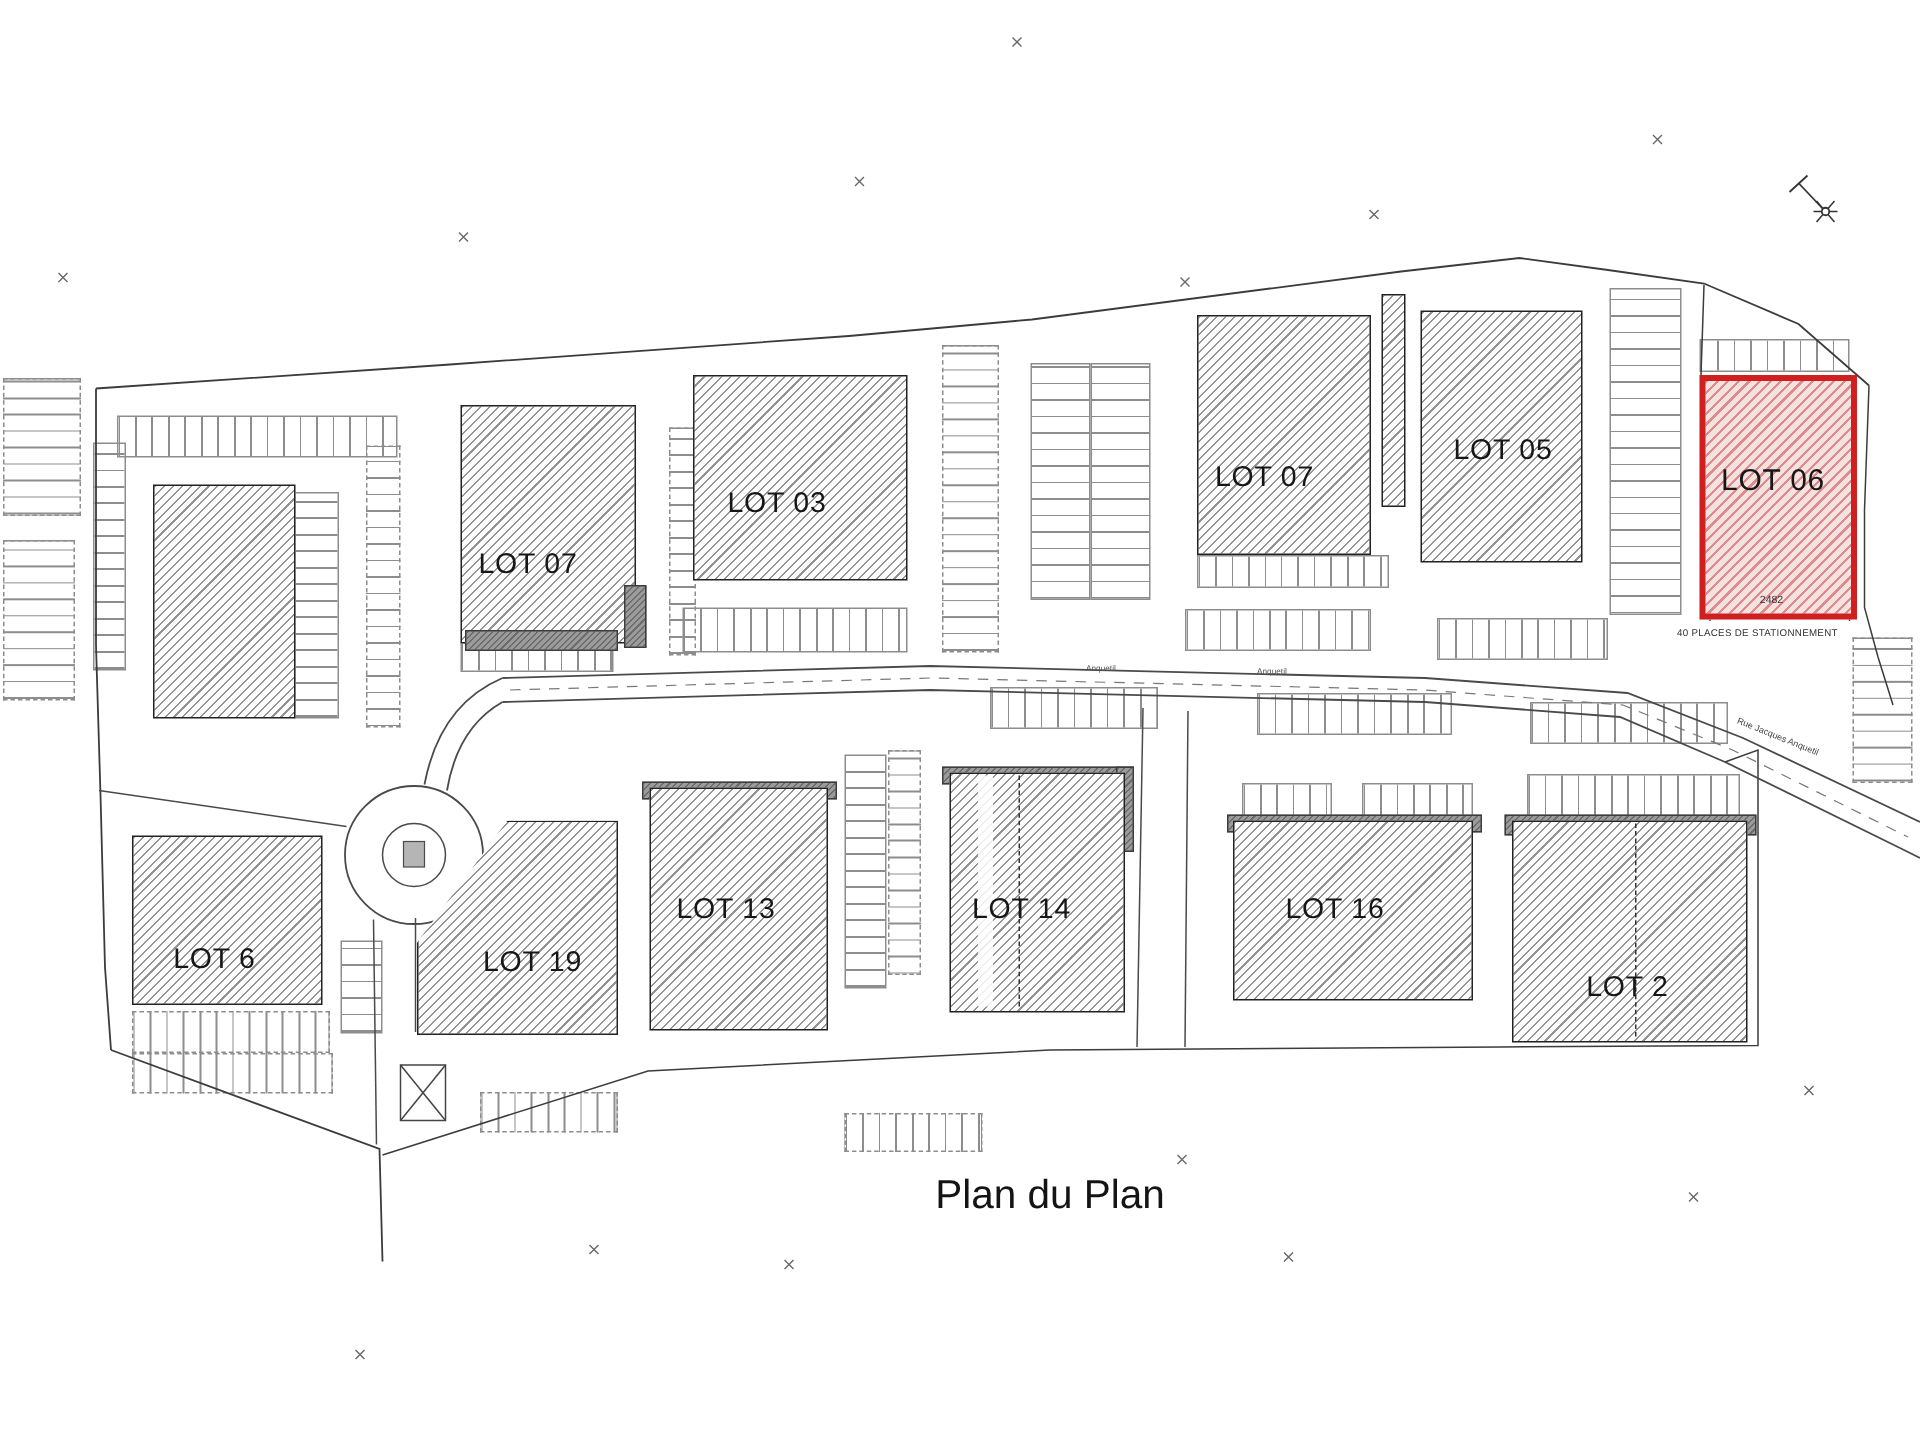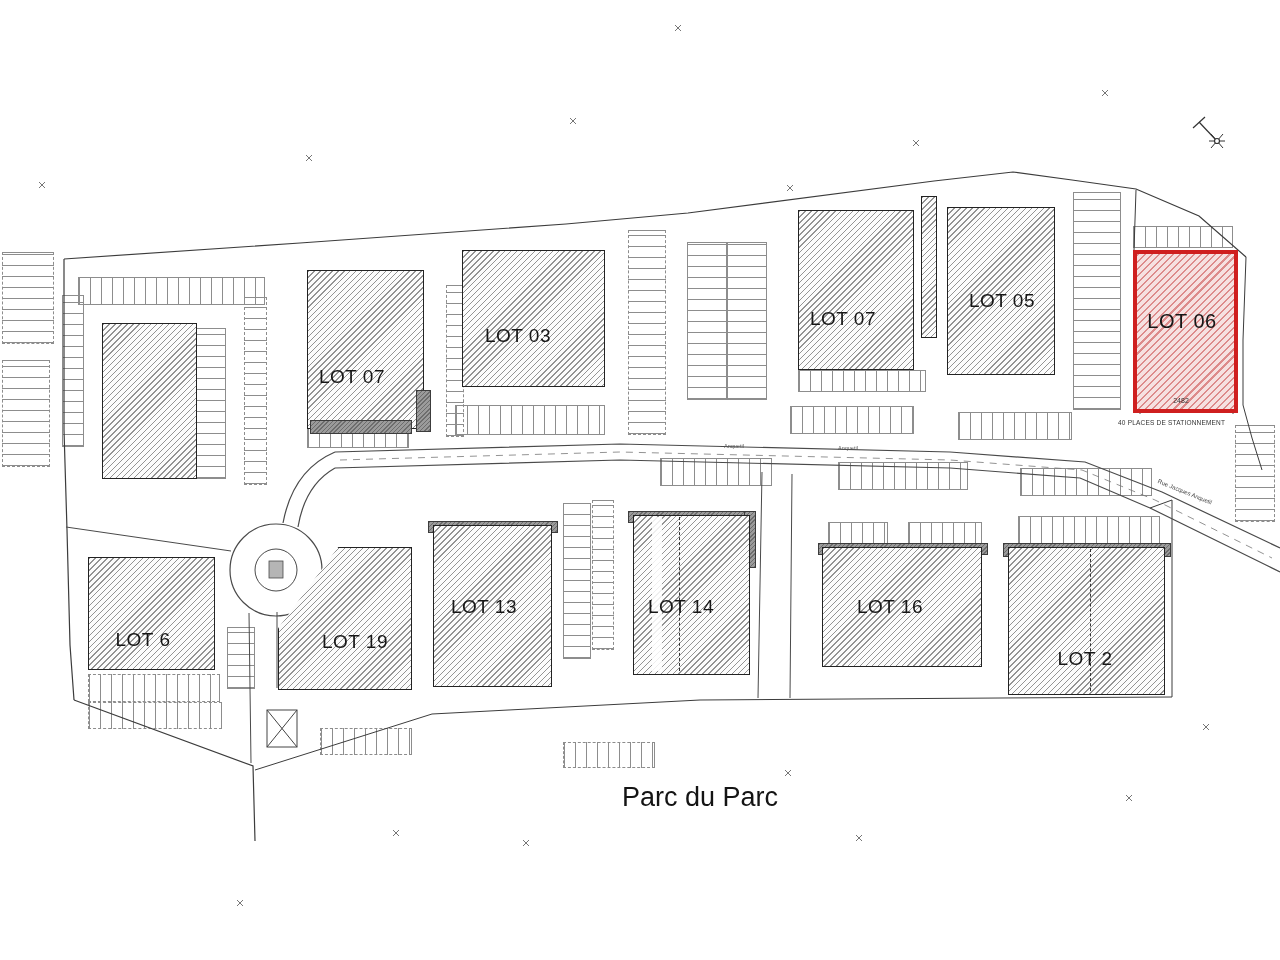--- a/index.html
+++ b/index.html
@@ -210,21 +210,21 @@
   <div class="lot-label" style="left:843px;top:319px;">LOT 07</div>
   <div class="lot-label" style="left:1002px;top:301px;">LOT 05</div>
   <div class="lot-label big" style="left:1182px;top:321px;">LOT 06</div>
   <div class="lot-label" style="left:1085px;top:659px;">LOT 2</div>
   <div class="lot-label" style="left:890px;top:607px;">LOT 16</div>
   <div class="lot-label" style="left:681px;top:607px;">LOT 14</div>
   <div class="lot-label" style="left:484px;top:607px;">LOT 13</div>
   <div class="lot-label" style="left:355px;top:642px;">LOT 19</div>
   <div class="lot-label" style="left:143px;top:640px;">LOT 6</div>
 
-  <div class="map-title" style="left:700px;top:797px;">Parc du Parc</div>
+  <div class="map-title" style="left:700px;top:797px;">Plan du Plan</div>
 
   <div class="micro dim-text" style="left:1181px;top:404px;">2482</div>
   <div class="micro note-text" style="left:1118px;top:419px;">40 PLACES DE STATIONNEMENT</div>
   <div class="micro street" style="left:724px;top:443px;">Anquetil</div>
   <div class="micro street" style="left:838px;top:445px;">Anquetil</div>
   <div class="micro street rot" style="left:1158px;top:478px;">Rue Jacques Anquetil</div>
 
 </div>
 
 </body></html>

